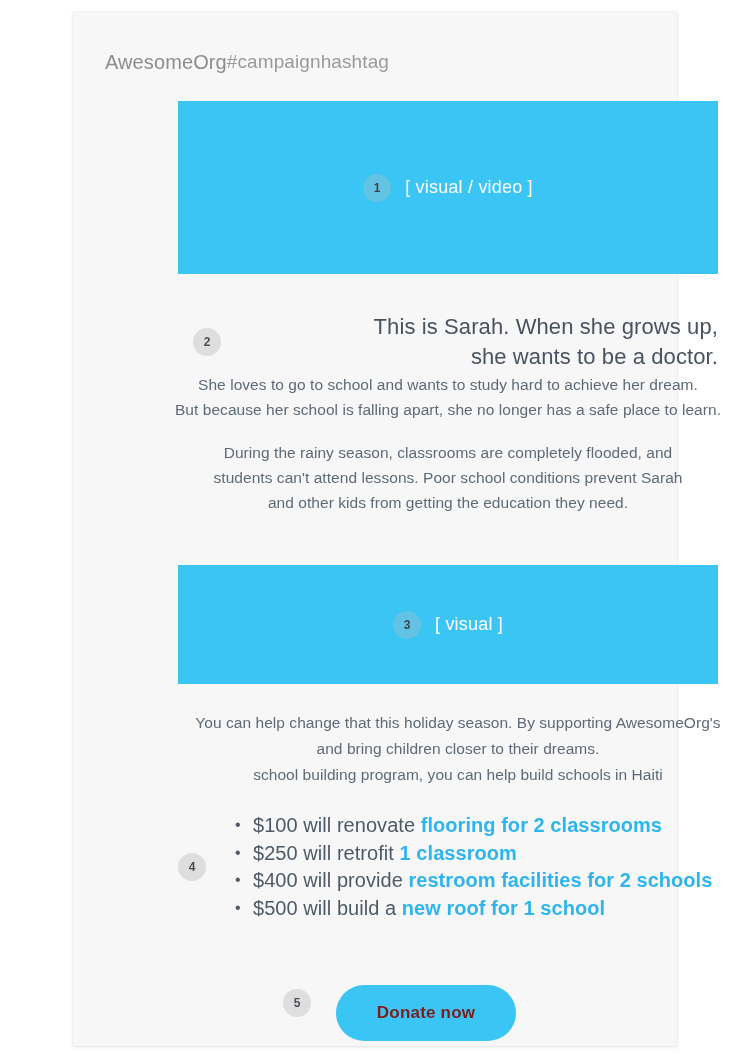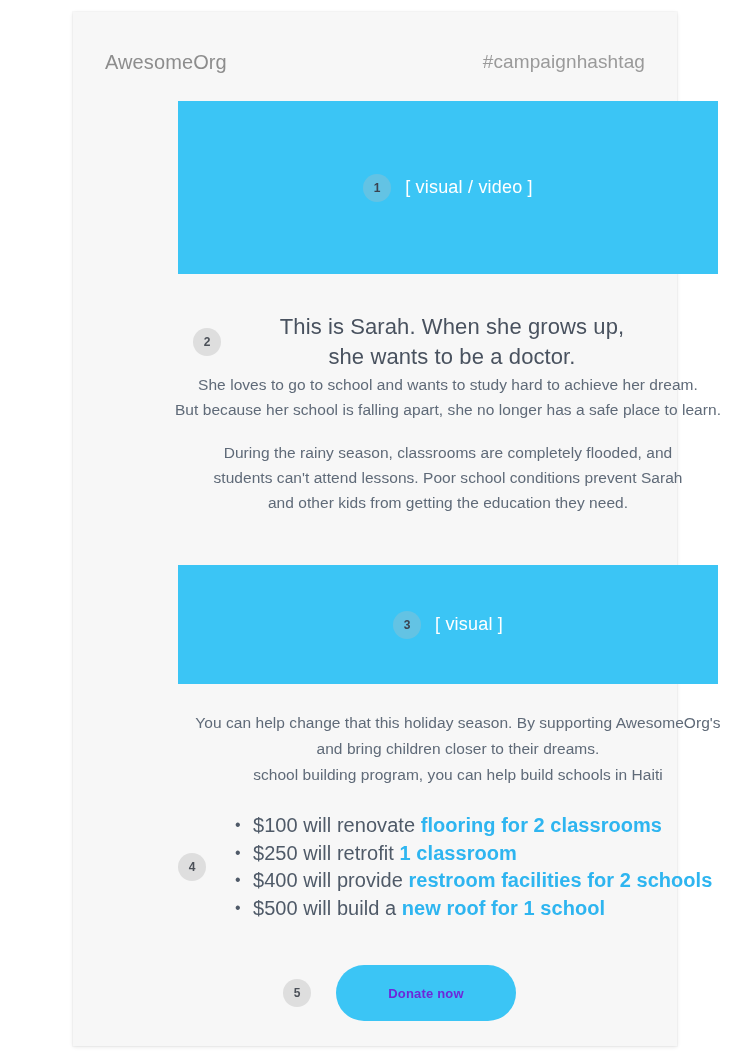--- a/index.html
+++ b/index.html
@@ -36,21 +36,20 @@
 
   
   .card-header {
     position: absolute;
     left: 32px;
     top: 35px;
     width: 540px;
     height: 30px;
     display: flex;
     align-items: center;
-    justify-content: space-between;
   }
   .org-name {
     font-size: 20px;
     color: #8d8d8d;
     font-weight: 400;
     letter-spacing: 0.1px;
     white-space: nowrap;
   }
   .hashtag {
     font-size: 19px;
@@ -118,21 +117,21 @@
     align-items: center;
   }
   .headline-badge-slot {
     width: 58px;
     display: flex;
     justify-content: center;
     align-items: center;
   }
   .headline {
     flex: 1;
-    text-align: center;
+    text-align: right;
     font-size: 22px;
     line-height: 30px;
     color: #49525f;
     font-weight: 400;
     letter-spacing: 0.1px;
     margin-left: -50px;
   }
   .headline .l2 { display: block; }
 
   
@@ -227,27 +226,28 @@
   }
   .donate-button {
     display: inline-flex;
     align-items: center;
     justify-content: center;
     width: 180px;
     height: 56px;
     border: none;
     border-radius: 28px;
     background: #3bc5f5;
-    color: #6d28d9;
+    color: #7f1d1d;
     font-family: "Liberation Sans", sans-serif;
-    font-size: 13px;
+    font-size: 17px;
     font-weight: bold;
     letter-spacing: 0.2px;
     cursor: pointer;
     padding: 0;
+    margin-top: 20px;
   }
 </style>
 </head>
 <body>
 
 <div class="page">
   <div class="card">
 
     <div class="card-header">
       <div class="org-name">AwesomeOrg</div>

